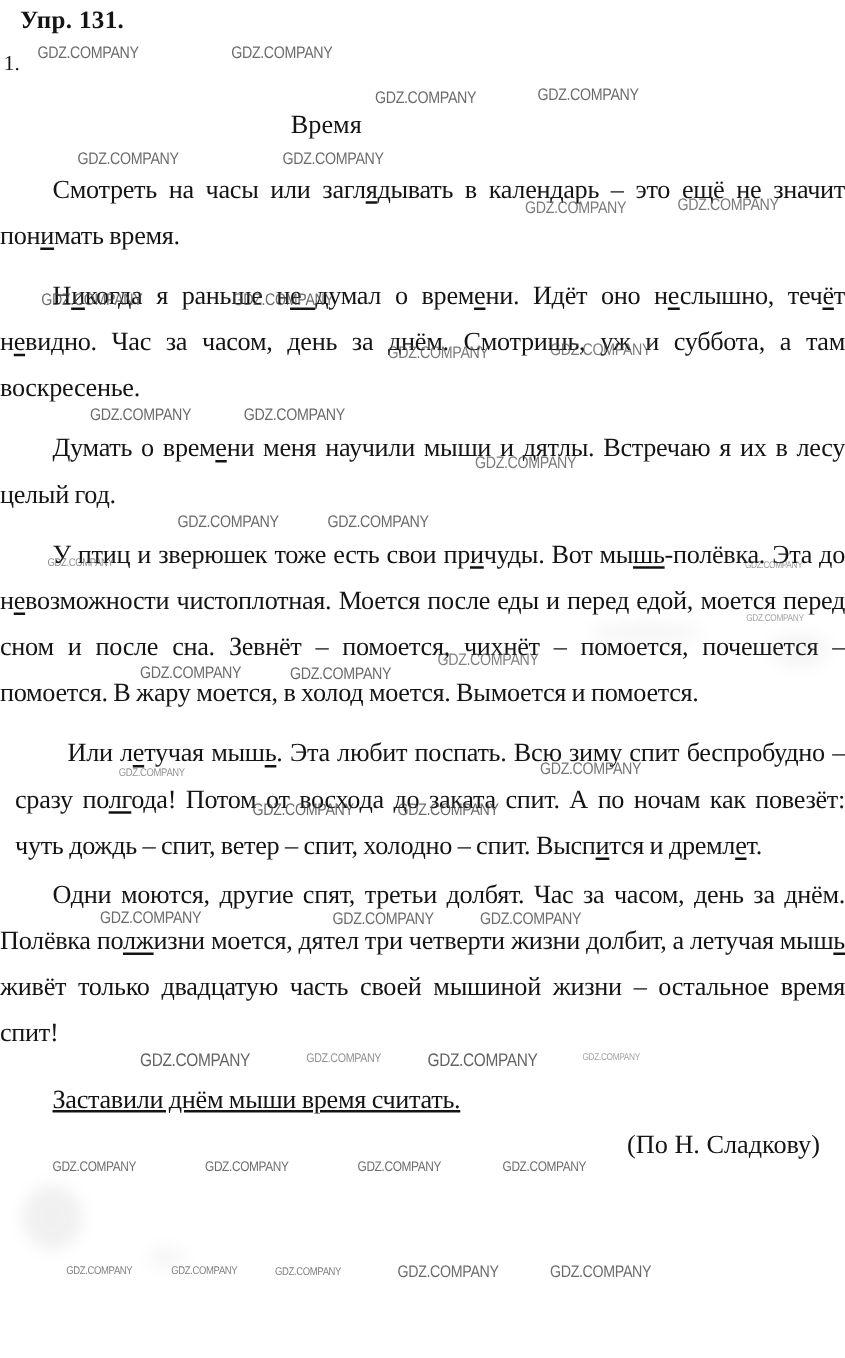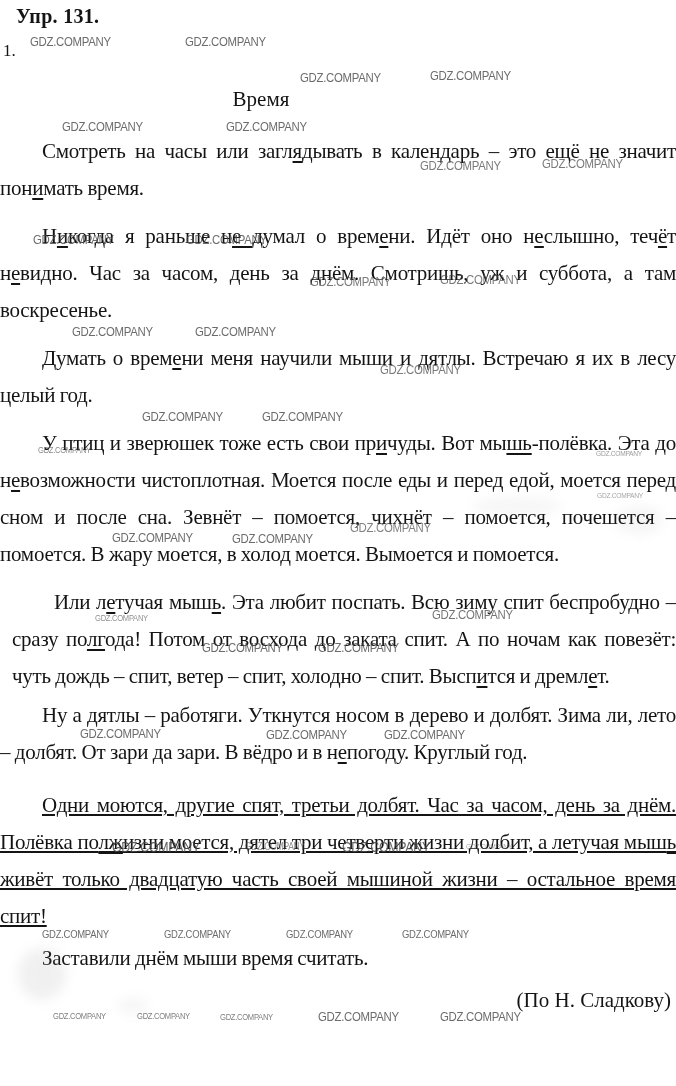--- a/index.html
+++ b/index.html
@@ -47,21 +47,21 @@
   .textbody p:nth-of-type(7){margin-bottom:5px;text-decoration:underline;}
   .textbody u{
     text-decoration:underline;
     text-decoration-thickness:1.5px;
     text-underline-offset:3px;
   }
   .author{
     font-size:21px;
     line-height:24px;
     text-align:right;
-    padding-right:5px;
+    padding-right:20px;
     margin-top:5px;
   }
 
   .wm-layer{position:absolute;inset:0;pointer-events:none;z-index:3;}
   .wm{
     position:absolute;
     font-family:"Liberation Sans",sans-serif;
     color:#474747;
     letter-spacing:-0.3px;
     white-space:nowrap;
@@ -94,21 +94,20 @@
   <div class="item-no">1.</div>
 
   <div class="title">Время</div>
 
   <div class="textbody">
       <p>Смотреть на часы или загл<u>я</u>дывать в календарь – это ещё не значит пон<u>и</u>мать время.</p>
       <p>Н<u>и</u>когда я раньше н<u>е </u>думал о врем<u>е</u>ни. Идёт оно н<u>е</u>слышно, теч<u>ё</u>т н<u>е</u>видно. Час за часом, день за днём. Смотришь, уж и суббота, а там воскресенье.</p>
       <p>Думать о врем<u>е</u>ни меня научили мыши и дятлы. Встречаю я их в лесу целый год.</p>
       <p>У птиц и зверюшек тоже есть свои пр<u>и</u>чуды. Вот мы<u>шь</u>-полёвка. Эта до н<u>е</u>возможности чистоплотная. Моется после еды и перед едой, моется перед сном и после сна. Зевнёт – помоется, чихнёт – помоется, почешется – помоется. В жару моется, в холод моется. Вымоется и помоется.</p>
       <p>Или л<u>е</u>тучая мыш<u>ь</u>. Эта любит поспать. Всю зиму спит беспробудно – сразу по<u>лг</u>ода! Потом от восхода до заката спит. А по ночам как повезёт: чуть дождь – спит, ветер – спит, холодно – спит. Высп<u>и</u>тся и дремл<u>е</u>т.</p>
-      <p>Ну а дятлы – работяги. Уткнутся носом в дерево и долбят. Зима ли, лето – долбят. От зари да зари. В вёдро и в н<u>е</u>погоду. Круглый год.</p>
       <p>Одни моются, другие спят, третьи долбят. Час за часом, день за днём. Полёвка по<u>лж</u>изни моется, дятел три четверти жизни долбит, а летучая мыш<u>ь</u> живёт только двадцатую часть своей мышиной жизни – остальное время спит!</p>
       <p>Заставили днём мыши время считать.</p>
     </div>
 
   <div class="author">(По Н. Сладкову)</div>
 
   <div class="wm-layer">
       <span class="wm" style="left: 30px; top: 34px; font-size: 12px; opacity: 0.8; color: rgb(71, 71, 71);">GDZ.COMPANY</span>
       <span class="wm" style="left: 185px; top: 34px; font-size: 12px; opacity: 0.8; color: rgb(71, 71, 71);">GDZ.COMPANY</span>
       <span class="wm" style="left: 300px; top: 70px; font-size: 12px; opacity: 0.8; color: rgb(71, 71, 71);">GDZ.COMPANY</span>

